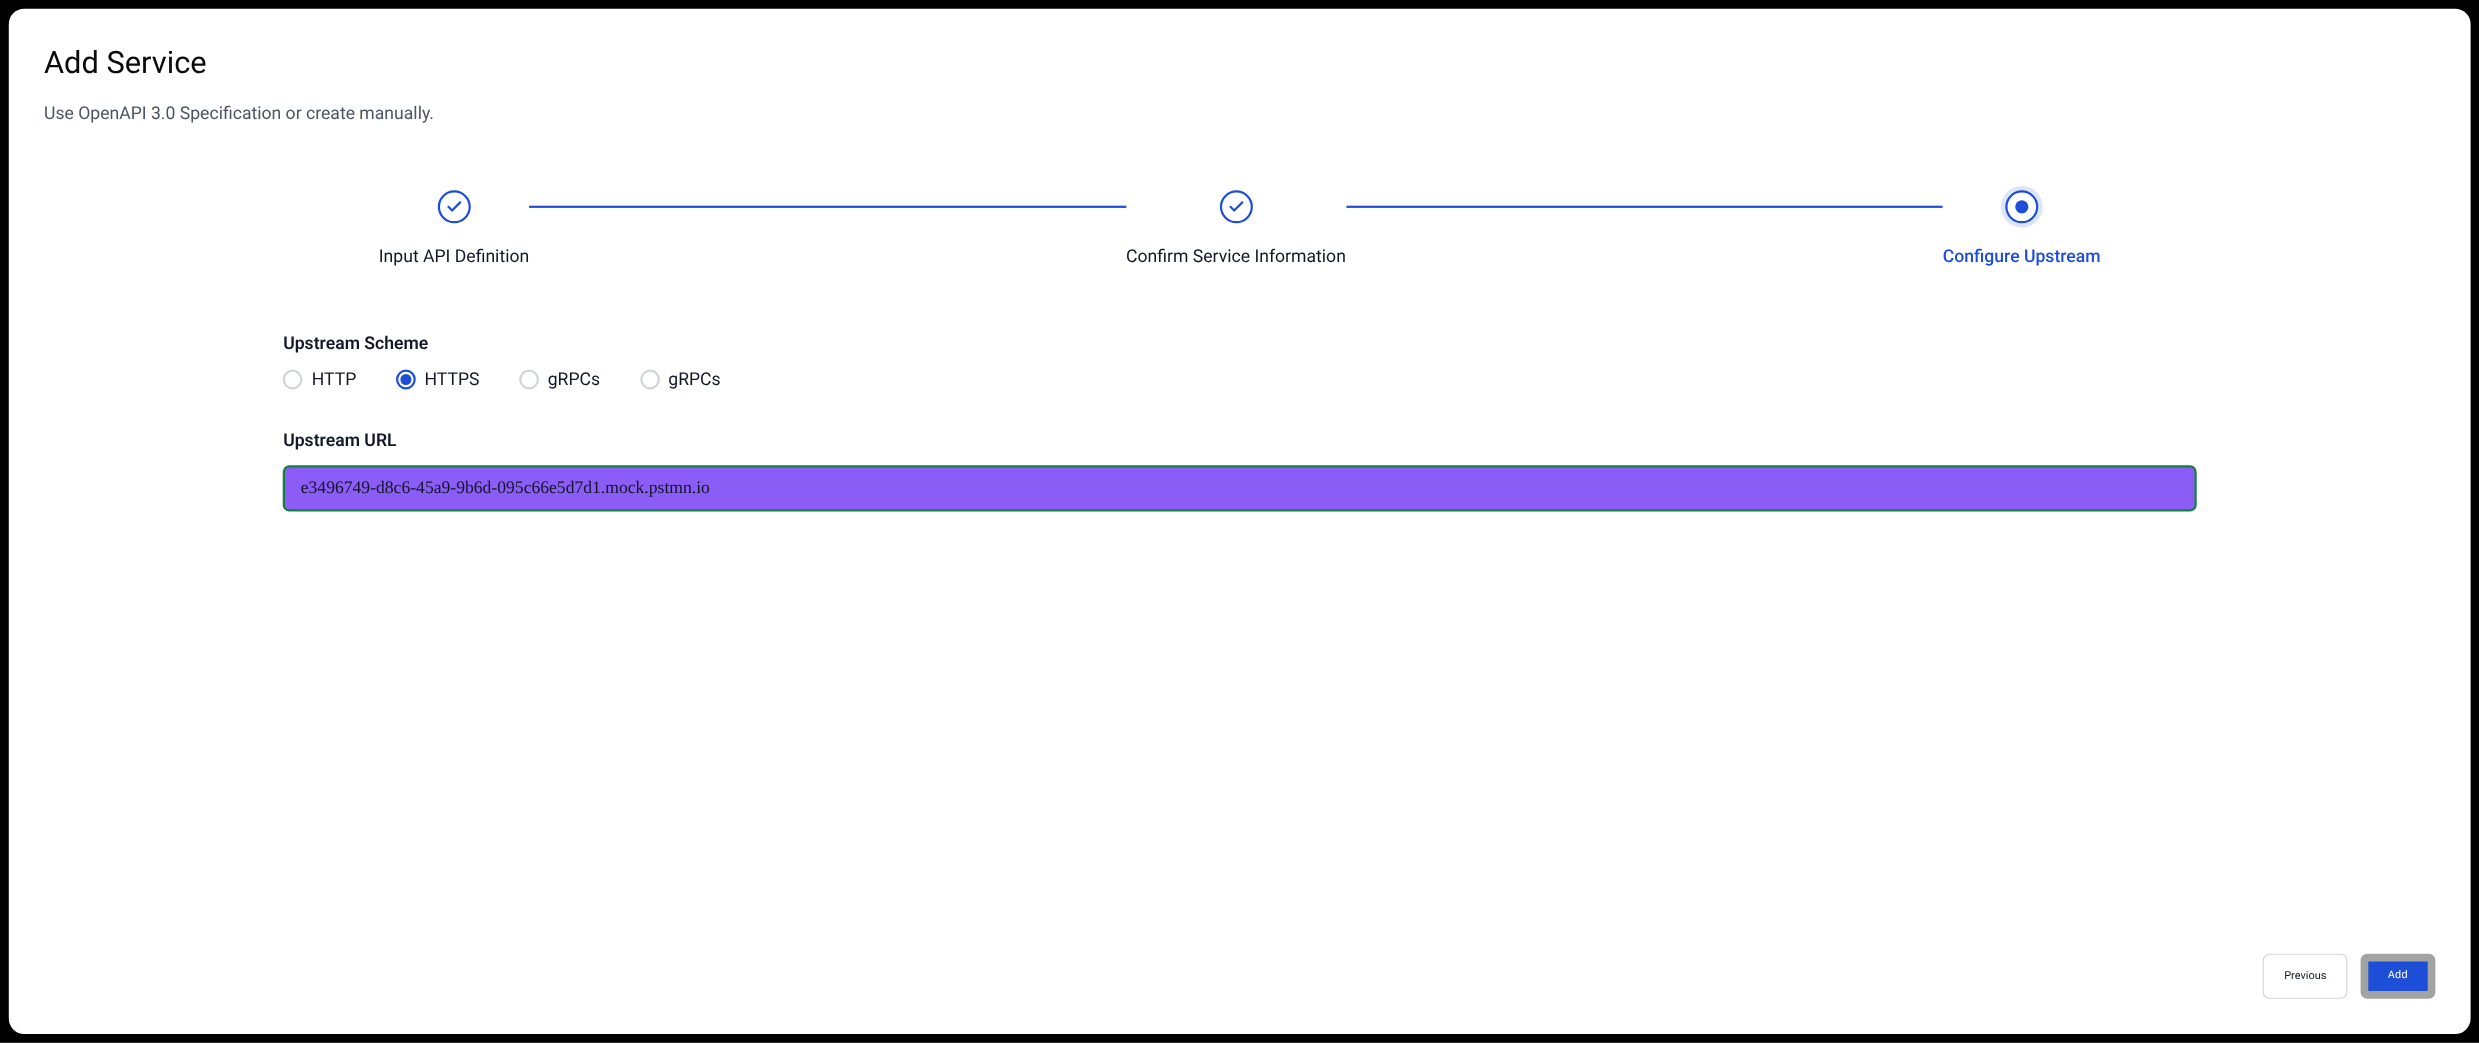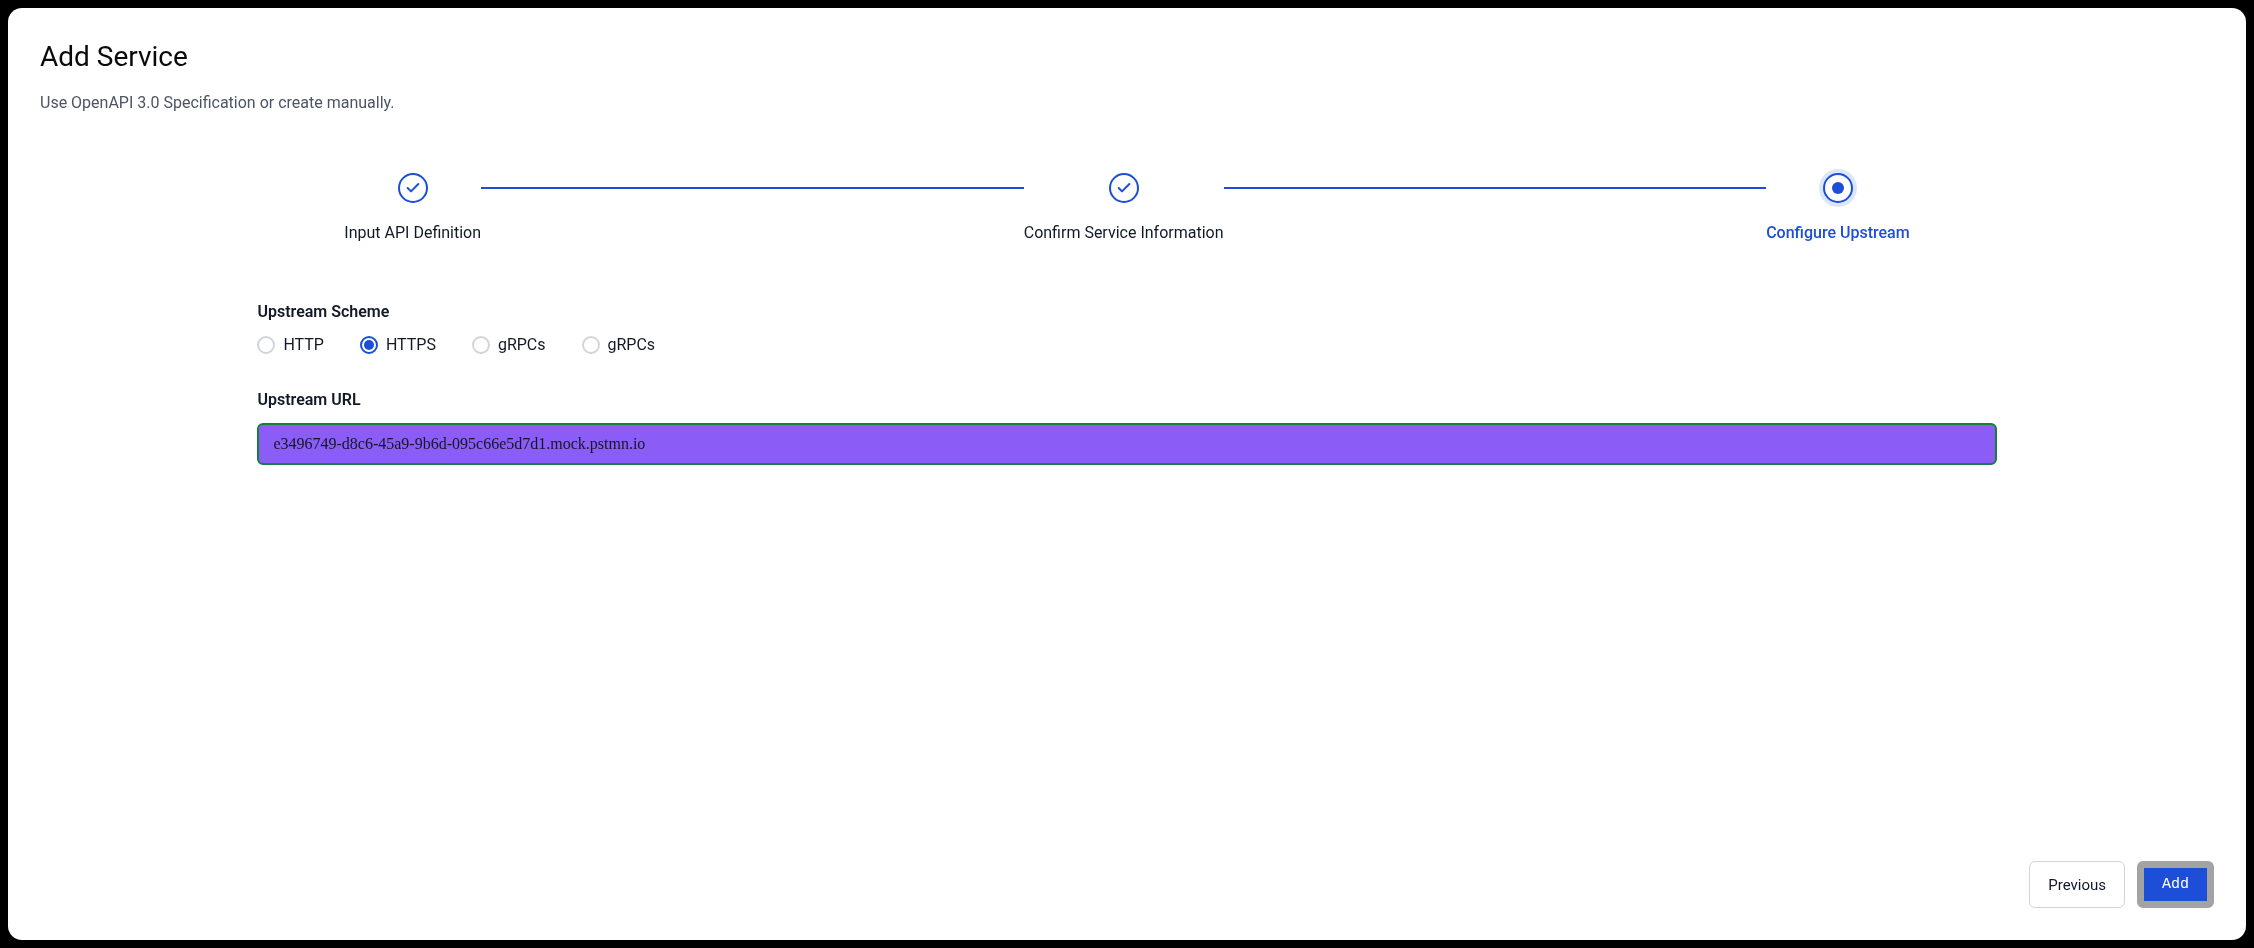--- a/index.html
+++ b/index.html
@@ -148,21 +148,21 @@
       font-family: Liberation Serif, serif;
     }
     .footer {
       display: flex;
       justify-content: flex-end;
       gap: 12px;
       padding-top: 20px;
     }
     .btn {
       padding: 8px 18px;
-      font-size: 15px;
+      font-size: 10px;
       border-radius: 6px;
       cursor: pointer;
       font-family: inherit;
     }
     .btn-secondary {
       background: #fff;
       color: #111827;
       border: 1px solid #d1d5db;
     }
     .btn-primary {

